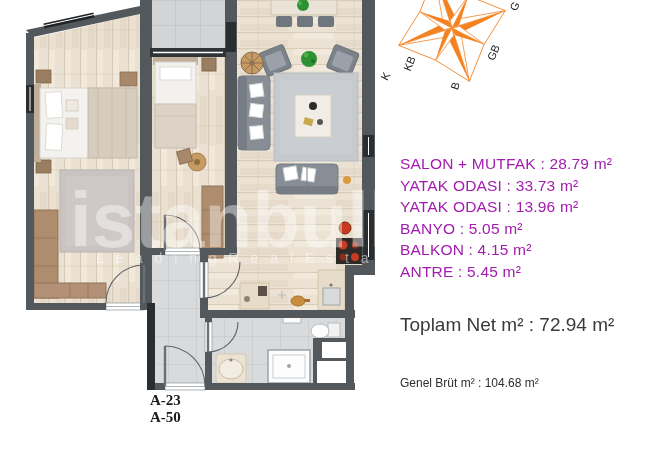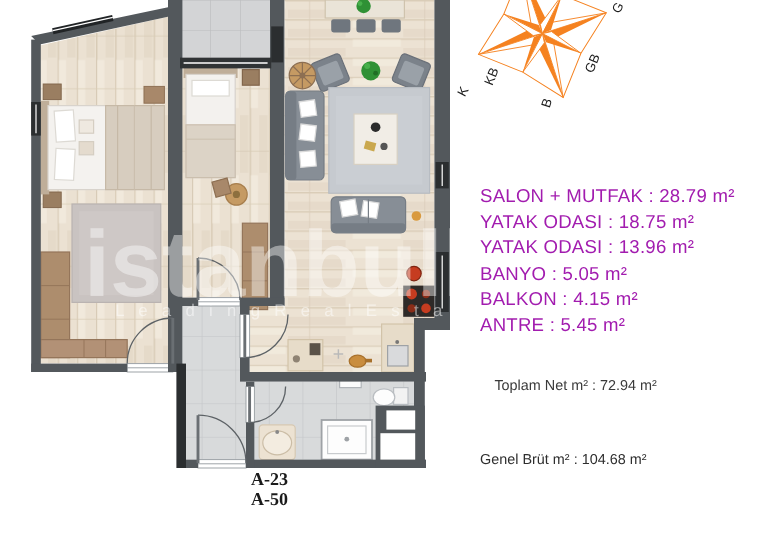--- a/index.html
+++ b/index.html
@@ -1,23 +1,23 @@
 <!DOCTYPE html>
 <html><head>
 <meta charset="utf-8">
 <style>
   html,body{margin:0;padding:0;background:#fff;}
   #stage{position:relative;width:650px;height:450px;background:#fff;overflow:hidden;
          font-family:"Liberation Sans",sans-serif;}
   #plan-svg{position:absolute;left:0;top:0;}
   .room-list{position:absolute;left:400px;top:153px;width:245px;color:#a21caf;
              font-size:15.5px;line-height:21.5px;letter-spacing:.2px;white-space:nowrap;}
-  .total-net{position:absolute;left:412px;top:314px;color:#3a3a3a;font-size:12px;white-space:nowrap;}
+  .total-net{position:absolute;left:400px;top:314px;color:#3a3a3a;font-size:19px;white-space:nowrap;}
   .total-gross{position:absolute;left:400px;top:376px;color:#2e2e2e;font-size:12px;white-space:nowrap;}
-  .unit-label{position:absolute;left:150px;top:392px;width:90px;text-align:right;
+  .unit-label{position:absolute;left:150px;top:392px;width:90px;text-align:left;
               font-family:"Liberation Serif",serif;font-weight:bold;font-size:15px;
               line-height:17px;color:#1b1b1b;}
 </style>
 </head>
 <body>
 
 <div id="stage">
 
 <svg id="plan-svg" width="650" height="450" viewBox="0 0 650 450">
   <defs>
@@ -300,21 +300,21 @@
       <text transform="translate(413,65) rotate(-68)">KB</text>
       <text transform="translate(459,87) rotate(-72)">B</text>
       <text transform="translate(497,54) rotate(-68)">GB</text>
       <text transform="translate(518,8) rotate(-62)">G</text>
     </g>
   </g>
 </svg>
 
   <div class="room-list">
     <div>SALON + MUTFAK : 28.79 m²</div>
-    <div>YATAK ODASI : 18.75 m²</div>
+    <div>YATAK ODASI : 33.73 m²</div>
     <div>YATAK ODASI : 13.96 m²</div>
     <div>BANYO : 5.05 m²</div>
     <div>BALKON : 4.15 m²</div>
     <div>ANTRE : 5.45 m²</div>
   </div>
 
   <div class="total-net">Toplam Net m² : 72.94 m²</div>
   <div class="total-gross">Genel Brüt m² : 104.68 m²</div>
 
   <div class="unit-label">

